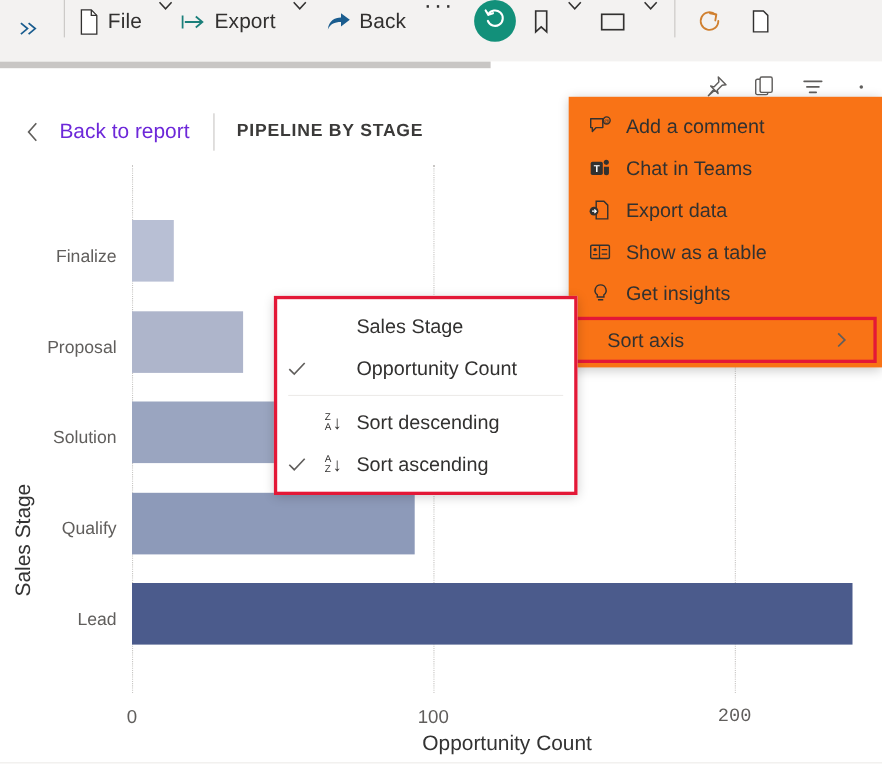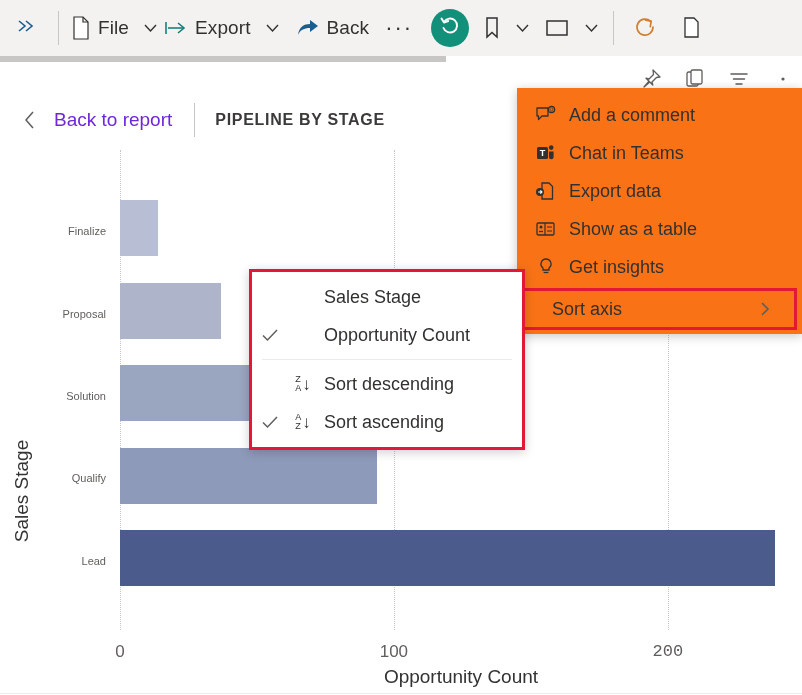--- a/index.html
+++ b/index.html
@@ -16,21 +16,21 @@
     color: #323130;
   }
 
   
   #toolbar {
     position: absolute;
     left: 0; top: 0;
     width: 802px; height: 56px;
     background: #f3f2f1;
     display: flex;
-    align-items: center;
+    align-items: flex-start;
     box-sizing: border-box;
   }
   .tb-expand {
     width: 52px; height: 56px;
     display: flex; align-items: center; justify-content: center;
     cursor: pointer;
   }
   .tb-divider {
     width: 1px; height: 34px;
     background: #c8c6c4;
@@ -153,21 +153,21 @@
     font-size: 19px;
     color: #333333;
     transform: rotate(-90deg);
     white-space: nowrap;
   }
   .cat-label {
     position: absolute;
     right: 0;
     width: 104px;
     text-align: right;
-    font-size: 11px;
+    font-size: 16px;
     color: #605e5c;
     white-space: nowrap;
   }
   #cat-labels {
     position: absolute;
     left: 0; top: 0;
     width: 106px; height: 480px;
   }
   #plot {
     position: absolute;

